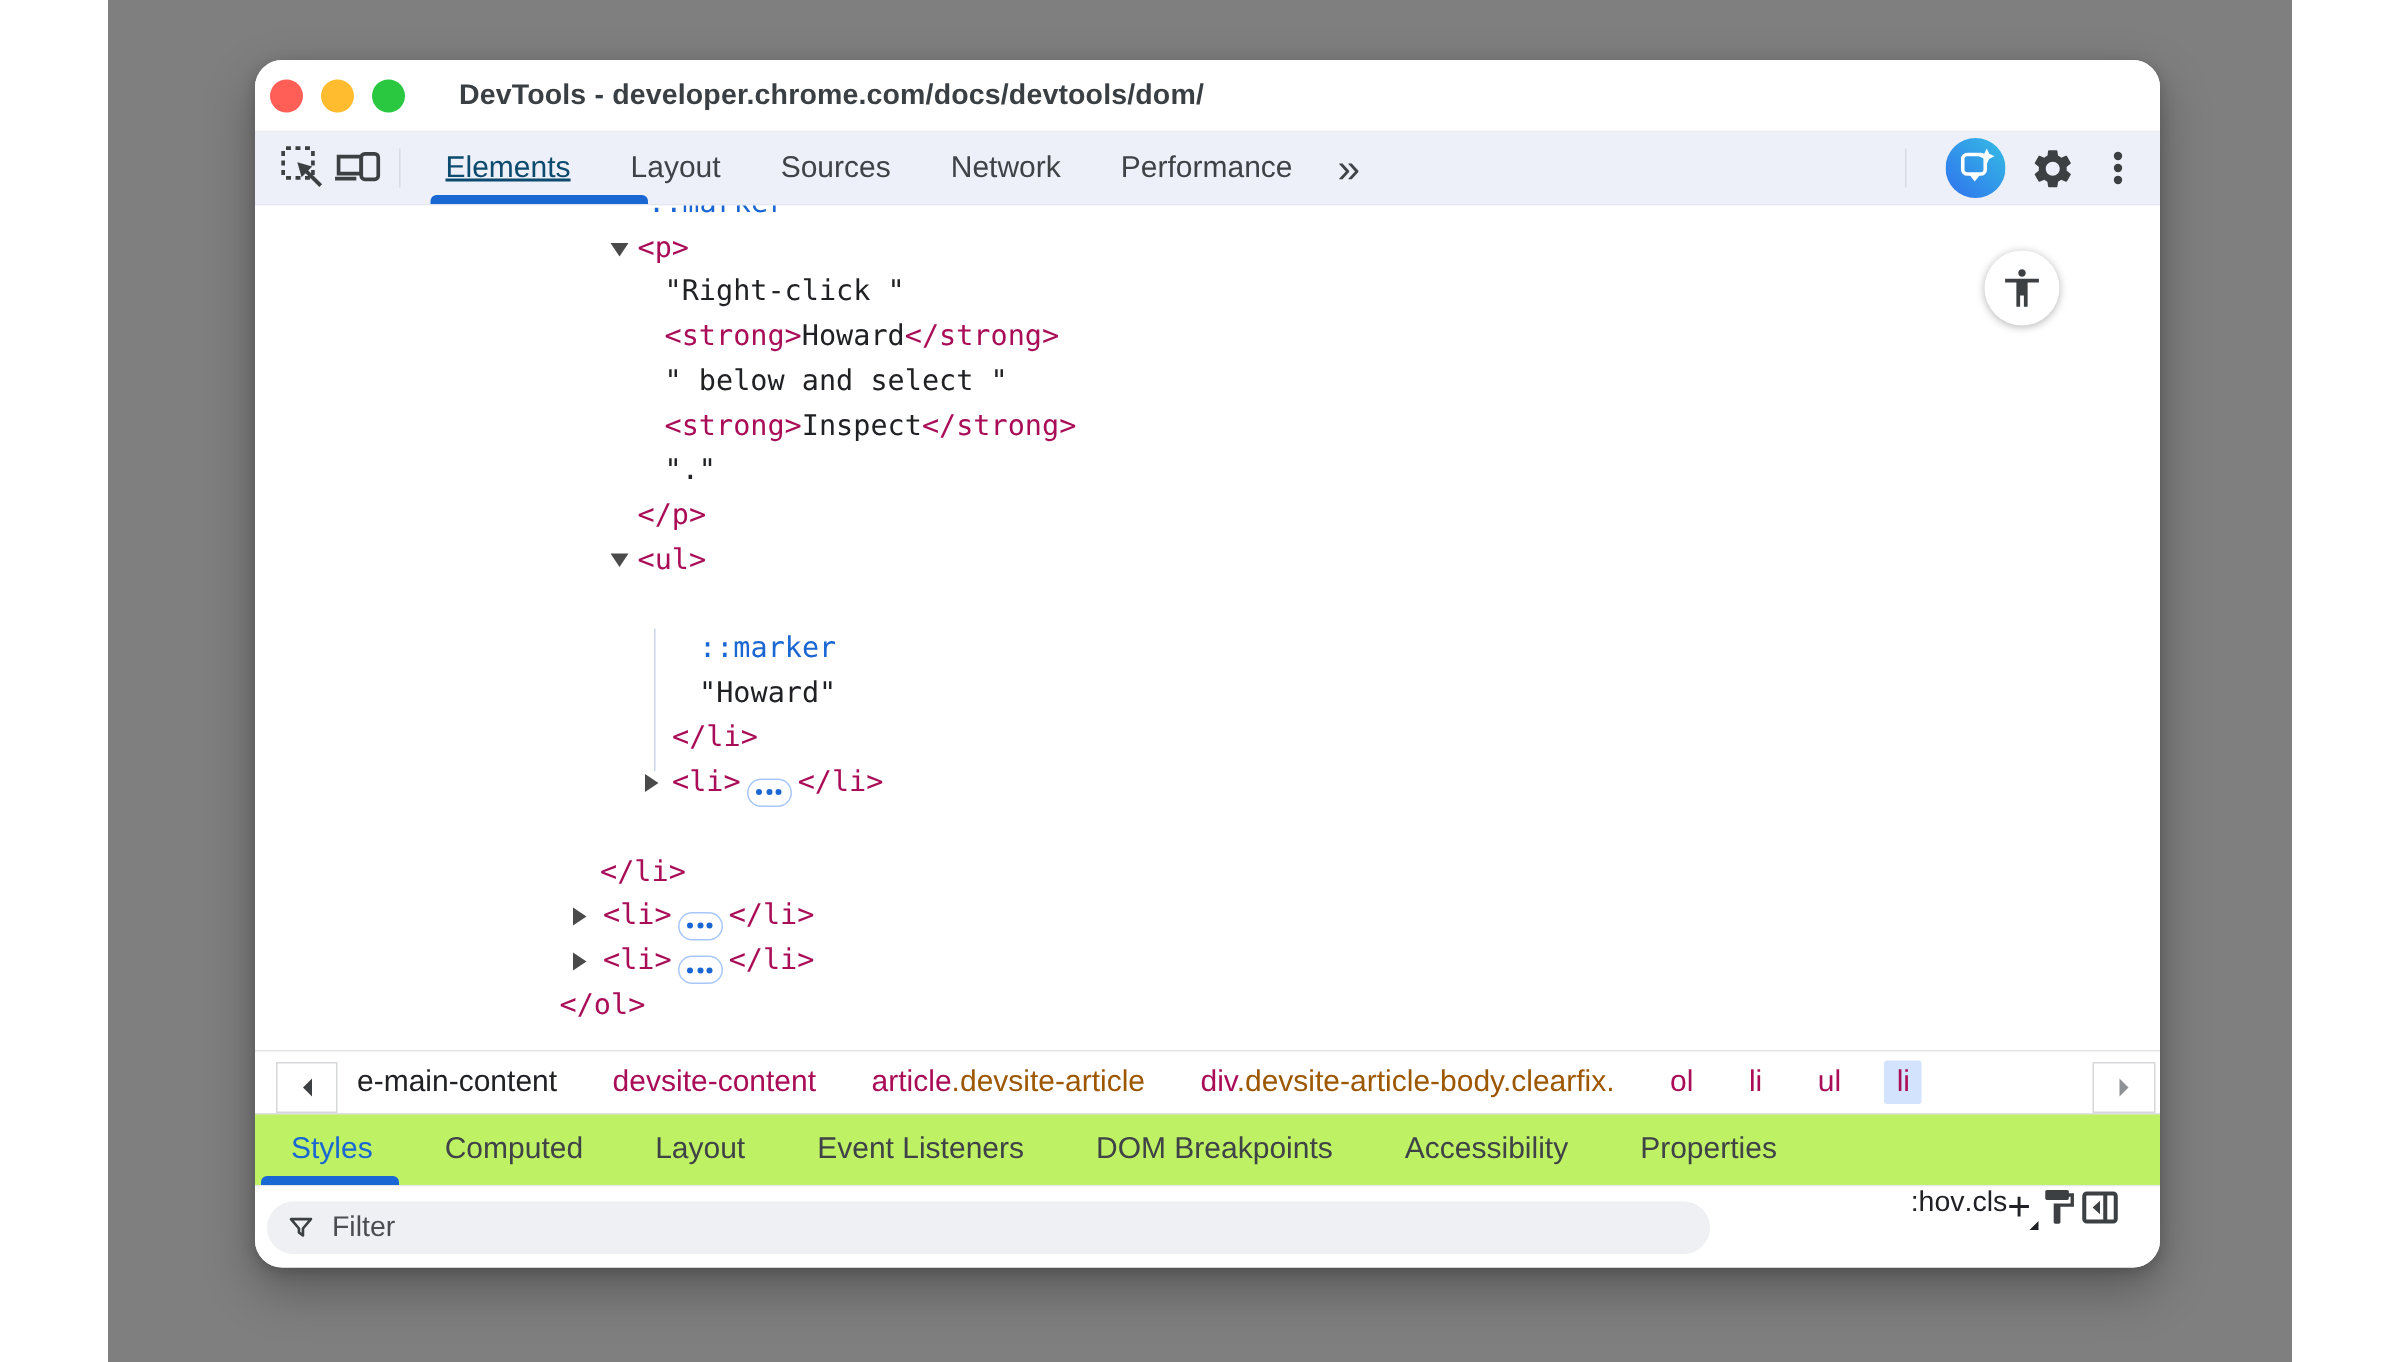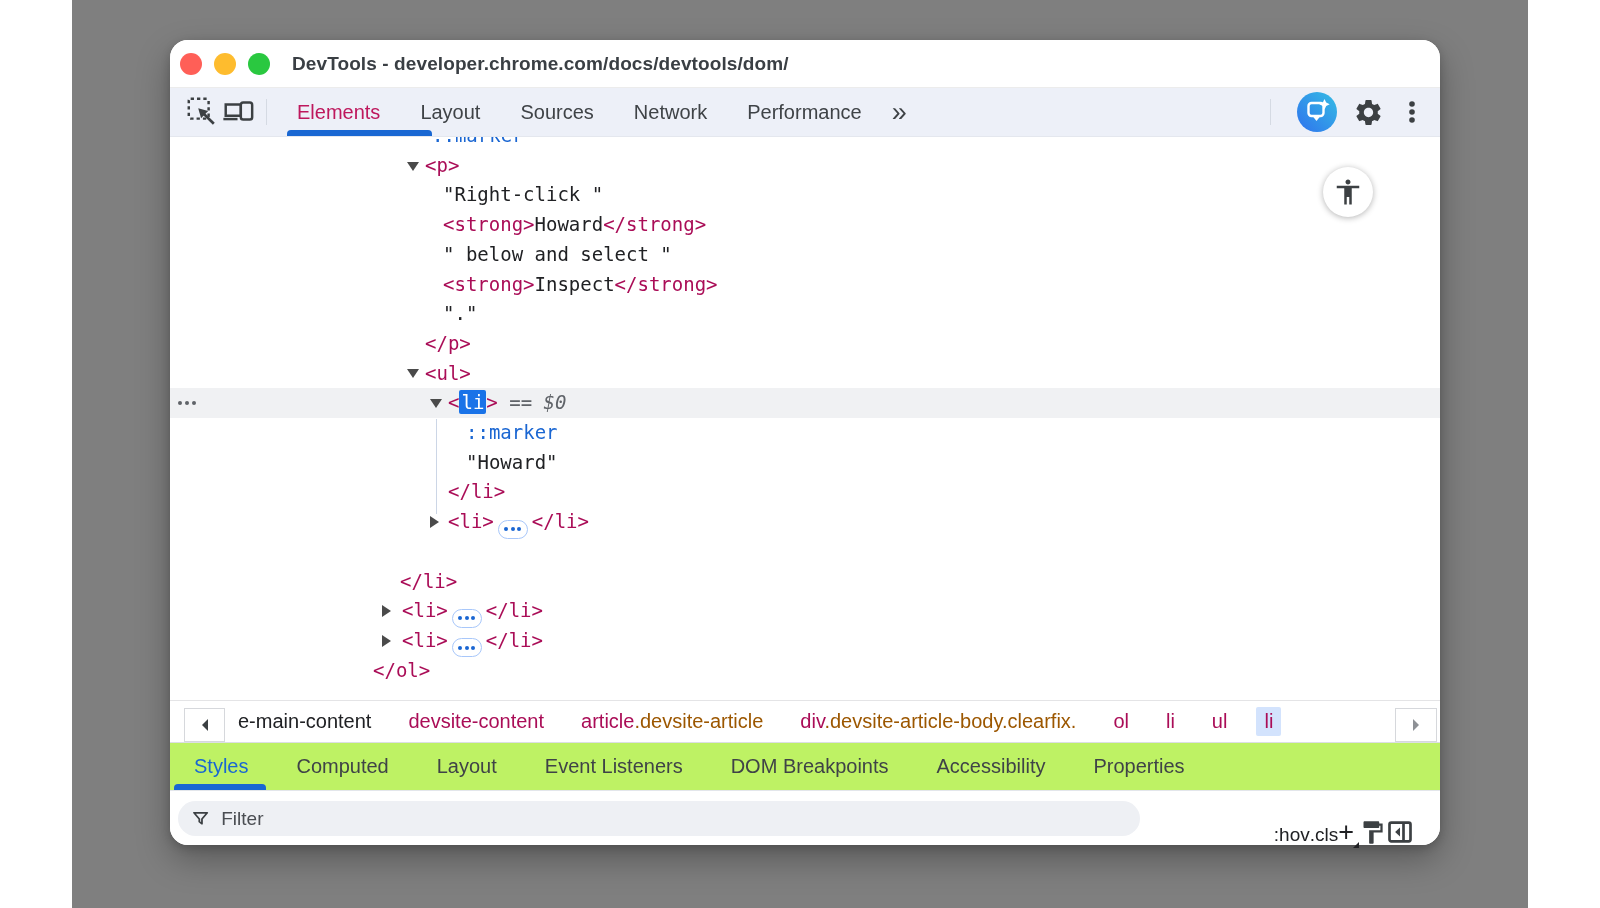--- a/index.html
+++ b/index.html
@@ -6,30 +6,30 @@
   html,body { width:1600px; height:908px; background:#ffffff; font-family:"Liberation Sans", sans-serif; overflow:hidden; }
   .stage { position:absolute; left:72px; top:0; width:1456px; height:908px; background:#7f7f7f; }
   .window { position:absolute; left:98px; top:40px; width:1270px; height:805px; background:#ffffff;
             border-radius:18px; box-shadow:0 14px 34px rgba(0,0,0,.30), 0 3px 10px rgba(0,0,0,.18); }
 
   
   .titlebar { position:absolute; left:0; top:0; right:0; height:48px; background:#ffffff;
               border-radius:18px 18px 0 0; border-bottom:1px solid #ececec; display:flex; align-items:center; }
   .light { width:22px; height:22px; border-radius:50%; margin-left:12px; }
   .light:first-child { margin-left:10px; }
-  .title { font-size:19px; font-weight:700; color:#3a3f44; margin-left:22px; letter-spacing:.1px; }
+  .title { font-size:19px; font-weight:700; color:#3a3f44; margin-left:36px; letter-spacing:.1px; }
 
   
   .toolbar { position:absolute; left:0; top:48px; right:0; height:49px; background:#edf0f8;
              border-bottom:1px solid #e4e7ee; display:flex; align-items:center; padding:0 16px 0 14px; }
   .tbicon { width:36px; height:36px; display:flex; align-items:center; justify-content:center; border-radius:4px; }
   .vsep { width:1px; height:26px; background:#d5dae3; margin:0 10px; }
   .tabs { display:flex; align-items:center; height:100%; }
   .tab { padding:0 20px; font-size:20px; color:#3f4347; height:100%; display:flex; align-items:center; }
-  .tab.sel { color:#be185d; font-weight:500; }
+  .tab.sel { color:#0c4a6e; font-weight:500;text-decoration:underline; }
   .more-chev { font-size:27px; color:#3f4347; padding:0 10px; line-height:1; }
   .tb-right { margin-left:auto; display:flex; align-items:center; gap:16px; }
   .elements-underline { position:absolute; left:117px; bottom:0; width:145px; height:6px; background:#1967d2; border-radius:4px 4px 0 0; }
 
   
   .tree { position:absolute; left:0; top:97px; right:0; height:563px; overflow:hidden;
           font-family:"DejaVu Sans Mono", monospace; font-size:19px; background:#fff; }
   .row { position:absolute; left:0; right:0; height:29.7px; line-height:29.7px; white-space:pre; }
   .row.selected { background:#f0f1f3; }
   .c-tag { color:#aa0d57; }
@@ -73,21 +73,21 @@
   .styles-underline { position:absolute; left:4px; bottom:0; width:92px; height:6px; background:#1967d2; border-radius:4px 4px 0 0; }
 
   
   .filter-row { position:absolute; left:0; top:750px; right:0; height:55px; background:#fff;
                 border-top:1px solid #e3e6eb; border-radius:0 0 18px 18px; display:flex; align-items:center; }
   .filter-pill { position:absolute; left:8px; top:10px; width:962px; height:35px; background:#eef0f4; border-radius:18px;
                  display:flex; align-items:center; padding:0 12px; }
   .filter-pill input { border:none; outline:none; background:transparent; font-size:19px; color:#0f766e; width:100%;
                        font-family:"Liberation Sans", sans-serif; margin-left:10px; }
   .filter-pill input::placeholder { color:#4a4d52; opacity:1; }
-  .filter-right { position:absolute; right:26px; top:0; height:55px; display:flex; align-items:flex-end; }
+  .filter-right { position:absolute; right:26px; top:0; height:55px; display:flex; align-items:flex-start; }
   .toggle-txt { font-size:19px; color:#202124; }
   .plus-wrap { position:relative; font-size:27px; color:#202124; line-height:1; padding-right:5px; }
   .plus-corner { position:absolute; right:0; bottom:-2px; width:0; height:0; border-left:6px solid transparent; border-bottom:6px solid #202124; }
 </style>
 </head>
 <body>
 
 <div class="stage">
   <div class="window">
 
@@ -158,21 +158,20 @@
       <div class="guide"></div>
     <div class="row" style="top: -16px; padding-left: 262px;"><span class="c-pseudo">::marker</span></div>
         <div class="row" style="top: 13.7px; padding-left: 255px;"><span class="arrow open" style="left: 237px;"></span><span class="c-tag">&lt;p&gt;</span></div>
         <div class="row" style="top: 43.4px; padding-left: 273px;"><span class="c-txt">"Right-click "</span></div>
         <div class="row" style="top: 73.1px; padding-left: 273px;"><span class="c-tag">&lt;strong&gt;</span><span class="c-txt">Howard</span><span class="c-tag">&lt;/strong&gt;</span></div>
         <div class="row" style="top: 102.8px; padding-left: 273px;"><span class="c-txt">" below and select "</span></div>
         <div class="row" style="top: 132.5px; padding-left: 273px;"><span class="c-tag">&lt;strong&gt;</span><span class="c-txt">Inspect</span><span class="c-tag">&lt;/strong&gt;</span></div>
         <div class="row" style="top: 162.2px; padding-left: 273px;"><span class="c-txt">"."</span></div>
         <div class="row" style="top: 191.9px; padding-left: 255px;"><span class="c-tag">&lt;/p&gt;</span></div>
         <div class="row" style="top: 221.6px; padding-left: 255px;"><span class="arrow open" style="left: 237px;"></span><span class="c-tag">&lt;ul&gt;</span></div>
-        <div class="row selected" style="top: 251.3px; padding-left: 278px;"><span class="gutter-dots"><i></i><i></i><i></i></span><span class="arrow open" style="left: 260px;"></span><span class="c-tag">&lt;</span><span class="c-sel">li</span><span class="c-tag">&gt;</span><span class="c-eq"> == </span><span class="c-dollar">$0</span></div>
         <div class="row" style="top: 281px; padding-left: 296px;"><span class="c-pseudo">::marker</span></div>
         <div class="row" style="top: 310.7px; padding-left: 296px;"><span class="c-txt">"Howard"</span></div>
         <div class="row" style="top: 340.4px; padding-left: 278px;"><span class="c-tag">&lt;/li&gt;</span></div>
         <div class="row" style="top: 370.1px; padding-left: 278px;"><span class="arrow closed" style="left: 260px;"></span><span class="c-tag">&lt;li&gt;</span><span class="badge"><i></i><i></i><i></i></span><span class="c-tag">&lt;/li&gt;</span></div>
         <div class="row" style="top: 429.5px; padding-left: 230px;"><span class="c-tag">&lt;/li&gt;</span></div>
         <div class="row" style="top: 459.2px; padding-left: 232px;"><span class="arrow closed" style="left: 212px;"></span><span class="c-tag">&lt;li&gt;</span><span class="badge"><i></i><i></i><i></i></span><span class="c-tag">&lt;/li&gt;</span></div>
         <div class="row" style="top: 488.9px; padding-left: 232px;"><span class="arrow closed" style="left: 212px;"></span><span class="c-tag">&lt;li&gt;</span><span class="badge"><i></i><i></i><i></i></span><span class="c-tag">&lt;/li&gt;</span></div>
         <div class="row" style="top: 518.6px; padding-left: 203px;"><span class="c-tag">&lt;/ol&gt;</span></div>
       </div>
 

